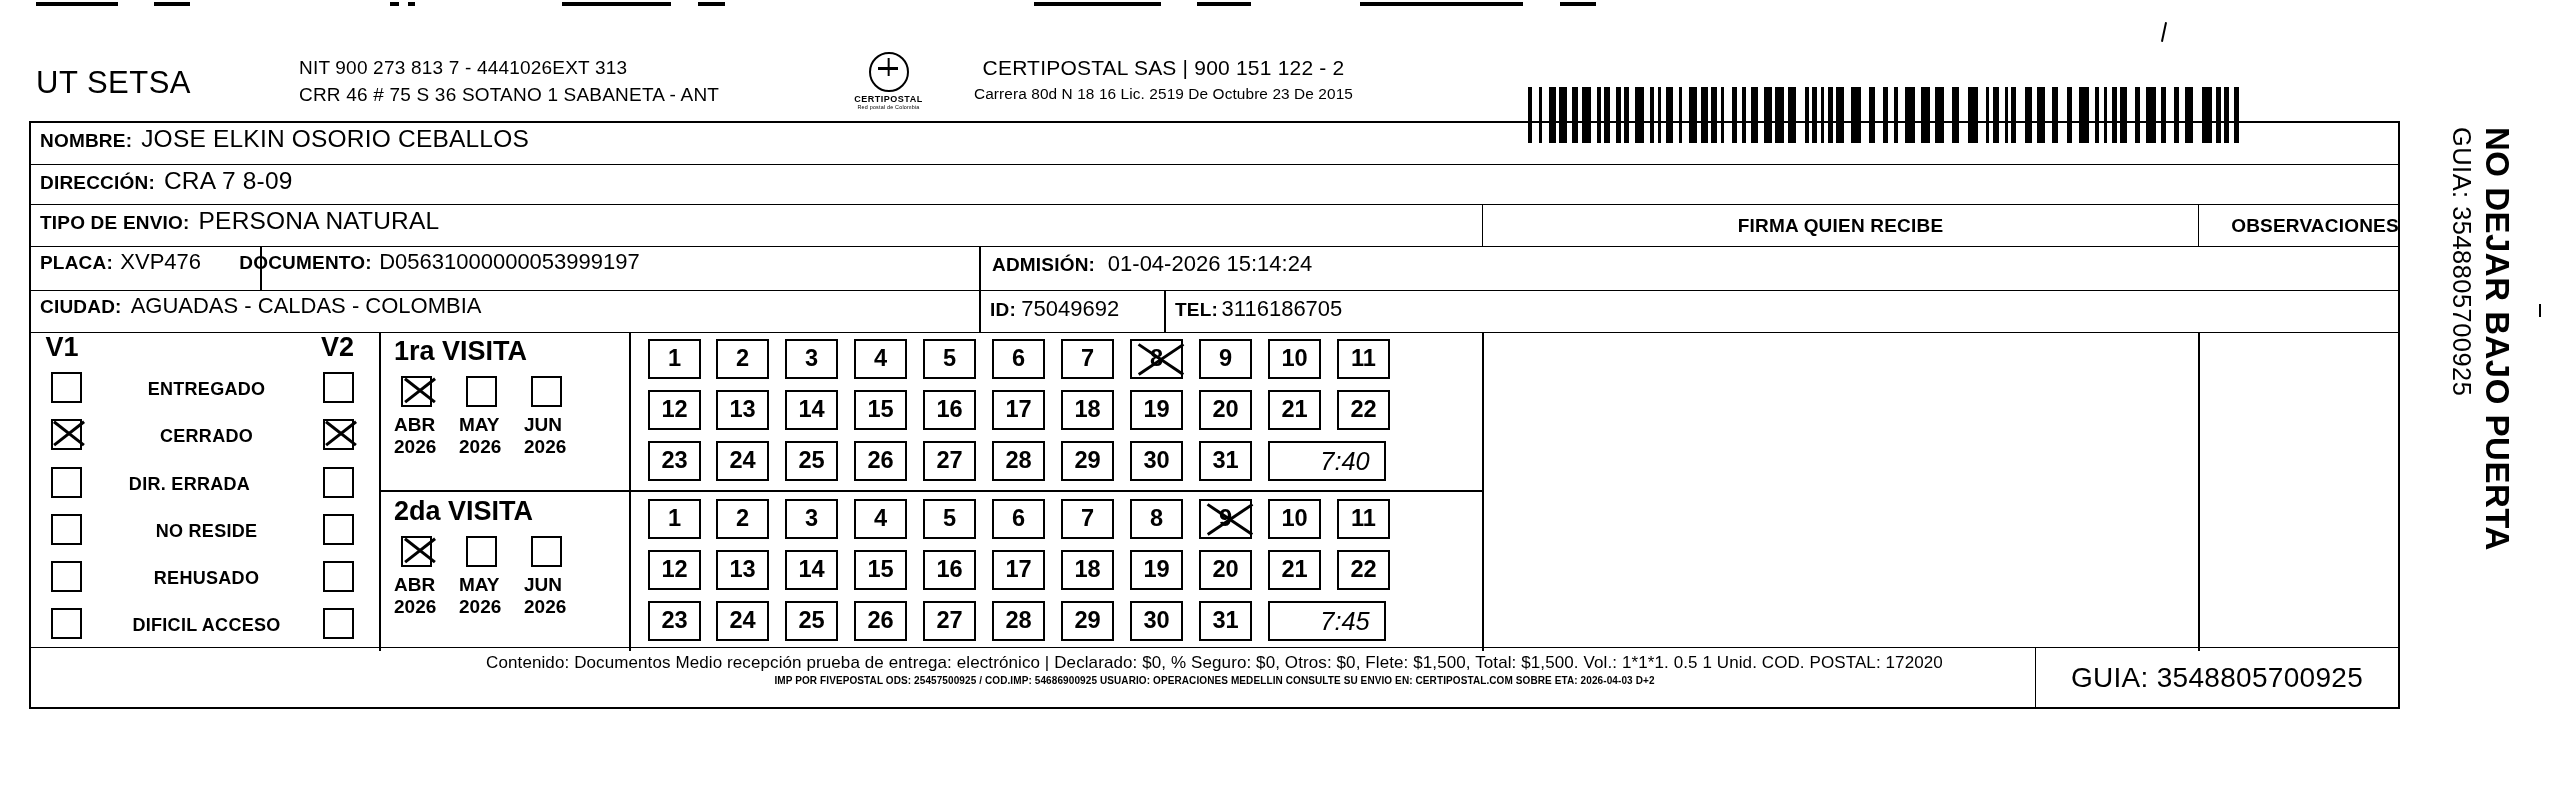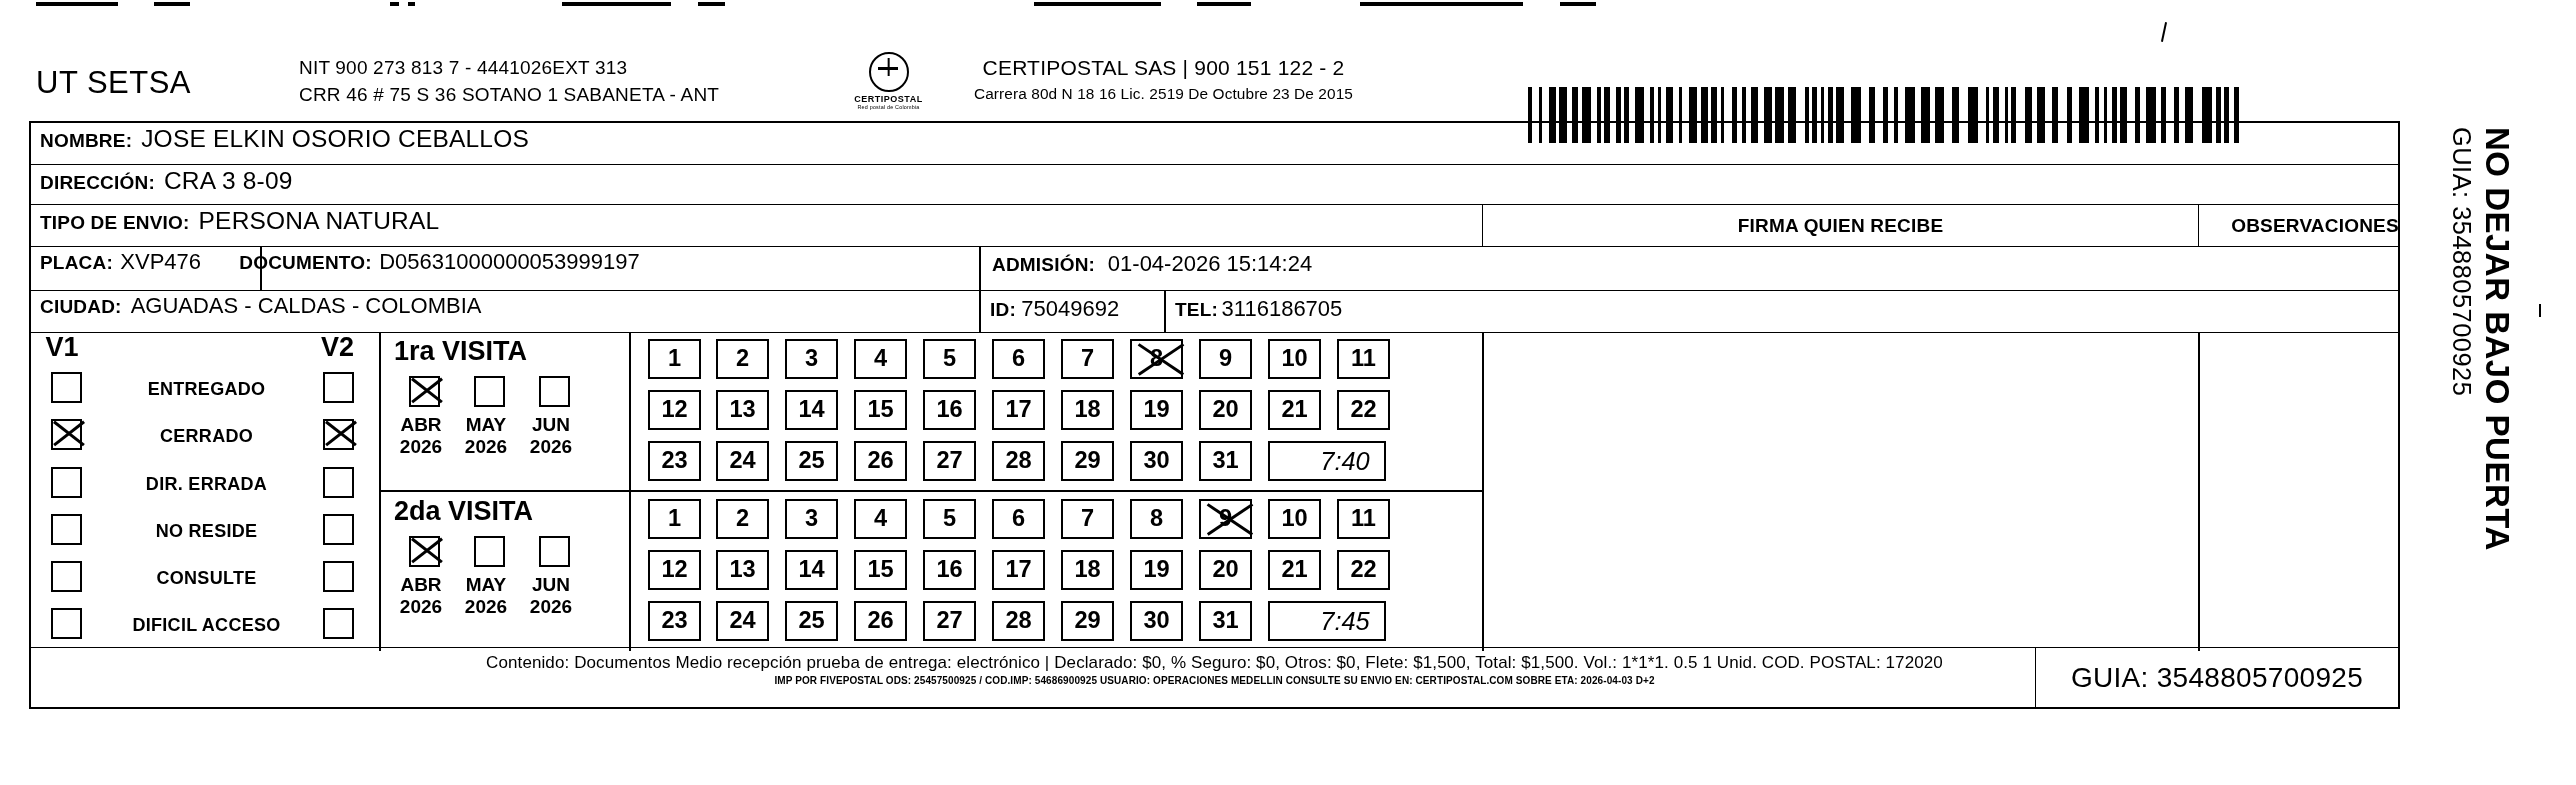--- a/index.html
+++ b/index.html
@@ -51,21 +51,21 @@
   .chk.x:after{content:"";position:absolute;left:-2.7px;top:11px;width:38px;height:2.7px;background:#000;transform:rotate(38deg);}
   .chk.x:before{content:"";position:absolute;left:-2.7px;top:11px;width:38px;height:2.7px;background:#000;transform:rotate(-38deg);}
 
   .statuslbl{font-size:18px;font-weight:bold;letter-spacing:0.3px;}
 
   .numbox{width:53px;height:40px;border:2.7px solid #000;box-sizing:border-box;display:inline-block;text-align:center;font-size:23.6px;line-height:34px;font-weight:bold;position:relative;}
   .numbox.mark:after{content:"";position:absolute;left:1.8px;top:16.3px;width:54px;height:2.7px;background:#000;transform:rotate(34deg);}
   .numbox.mark:before{content:"";position:absolute;left:1.8px;top:16.3px;width:54px;height:2.7px;background:#000;transform:rotate(-34deg);}
   .timebox{width:118px;height:40px;border:2.7px solid #000;box-sizing:border-box;display:inline-block;text-align:center;font-size:25.4px;line-height:36px;font-style:italic;padding-left:36px;}
 
-  .monthwrap{display:inline-block;text-align:center;margin-right:14.5px;}
+  .monthwrap{display:inline-block;margin-right:14.5px;}
   .monthwrap .mname{font-size:19px;font-weight:bold;margin-top:3.6px;}
   .monthwrap .myear{font-size:19px;font-weight:bold;}
 
   
   .foot{position:absolute;left:0;bottom:0;width:100%;height:60px;border-top:1.8px solid #000;box-sizing:border-box;text-align:center;}
   .foot .t1{font-size:17px;letter-spacing:0.1px;padding:4.5px 9px 0 9px;}
   .foot .t2{font-size:10px;letter-spacing:0.1px;padding:2.7px 9px 0 9px;font-weight:bold;}
   .guiabox{position:absolute;right:0;top:0;bottom:0;width:363px;border-left:1.8px solid #000;box-sizing:border-box;display:flex;align-items:center;justify-content:center;font-size:28px;letter-spacing:0.3px;}
 
   
@@ -183,21 +183,21 @@
     <div class="row r1">
       <div class="cellpad" style="display:flex;align-items:baseline;gap:9px;">
         <span class="lab">NOMBRE:</span>
         <span class="val">JOSE ELKIN OSORIO CEBALLOS</span>
       </div>
     </div>
 
     <div class="row r2">
       <div class="cellpad" style="display:flex;align-items:baseline;gap:9px;">
         <span class="lab">DIRECCIÓN:</span>
-        <span class="val">CRA 3 8-09</span>
+        <span class="val">CRA 7 8-09</span>
       </div>
     </div>
 
     <div class="row r3">
       <div class="cellpad" style="display:flex;align-items:baseline;gap:9px;">
         <span class="lab">TIPO DE ENVIO:</span>
         <span class="val">PERSONA NATURAL</span>
       </div>
       <div class="firma" style="height:42px;display:flex;align-items:center;justify-content:center;">
         <span class="lab">FIRMA QUIEN RECIBE</span>
@@ -255,31 +255,31 @@
               <div class="statuslbl" style="position: absolute; left: 71px; top: 11px; width: 209px; text-align: center;">ENTREGADO</div>
               <div class="chk" style="position: absolute; left: 292px; top: 3.6px;"></div>
             </div>
             <div style="position: absolute; left: 0px; top: 83px; width: 348px; height: 44px;">
               <div class="chk x" style="position: absolute; left: 20px; top: 3.6px;"></div>
               <div class="statuslbl" style="position: absolute; left: 71px; top: 11px; width: 209px; text-align: center;">CERRADO</div>
               <div class="chk x" style="position: absolute; left: 292px; top: 3.6px;"></div>
             </div>
             <div style="position: absolute; left: 0px; top: 131px; width: 348px; height: 44px;">
               <div class="chk" style="position: absolute; left: 20px; top: 3.6px;"></div>
-              <div class="statuslbl" style="position: absolute; left: 71px; top: 11px; width: 209px; text-align: center;">DIR. ERRADA</div>
+              <div class="statuslbl" style="position: absolute; left: 54px; top: 11px; width: 209px; text-align: center;">DIR. ERRADA</div>
               <div class="chk" style="position: absolute; left: 292px; top: 3.6px;"></div>
             </div>
             <div style="position: absolute; left: 0px; top: 178px; width: 348px; height: 44px;">
               <div class="chk" style="position: absolute; left: 20px; top: 3.6px;"></div>
               <div class="statuslbl" style="position: absolute; left: 71px; top: 11px; width: 209px; text-align: center;">NO RESIDE</div>
               <div class="chk" style="position: absolute; left: 292px; top: 3.6px;"></div>
             </div>
             <div style="position: absolute; left: 0px; top: 225px; width: 348px; height: 44px;">
               <div class="chk" style="position: absolute; left: 20px; top: 3.6px;"></div>
-              <div class="statuslbl" style="position: absolute; left: 71px; top: 11px; width: 209px; text-align: center;">CONSULTE</div>
+              <div class="statuslbl" style="position: absolute; left: 71px; top: 11px; width: 209px; text-align: center;">REHUSADO</div>
               <div class="chk" style="position: absolute; left: 292px; top: 3.6px;"></div>
             </div>
             <div style="position: absolute; left: 0px; top: 272px; width: 348px; height: 44px;">
               <div class="chk" style="position: absolute; left: 20px; top: 3.6px;"></div>
               <div class="statuslbl" style="position: absolute; left: 71px; top: 11px; width: 209px; text-align: center;">DIFICIL ACCESO</div>
               <div class="chk" style="position: absolute; left: 292px; top: 3.6px;"></div>
             </div>
           </div>
       </div>
 

